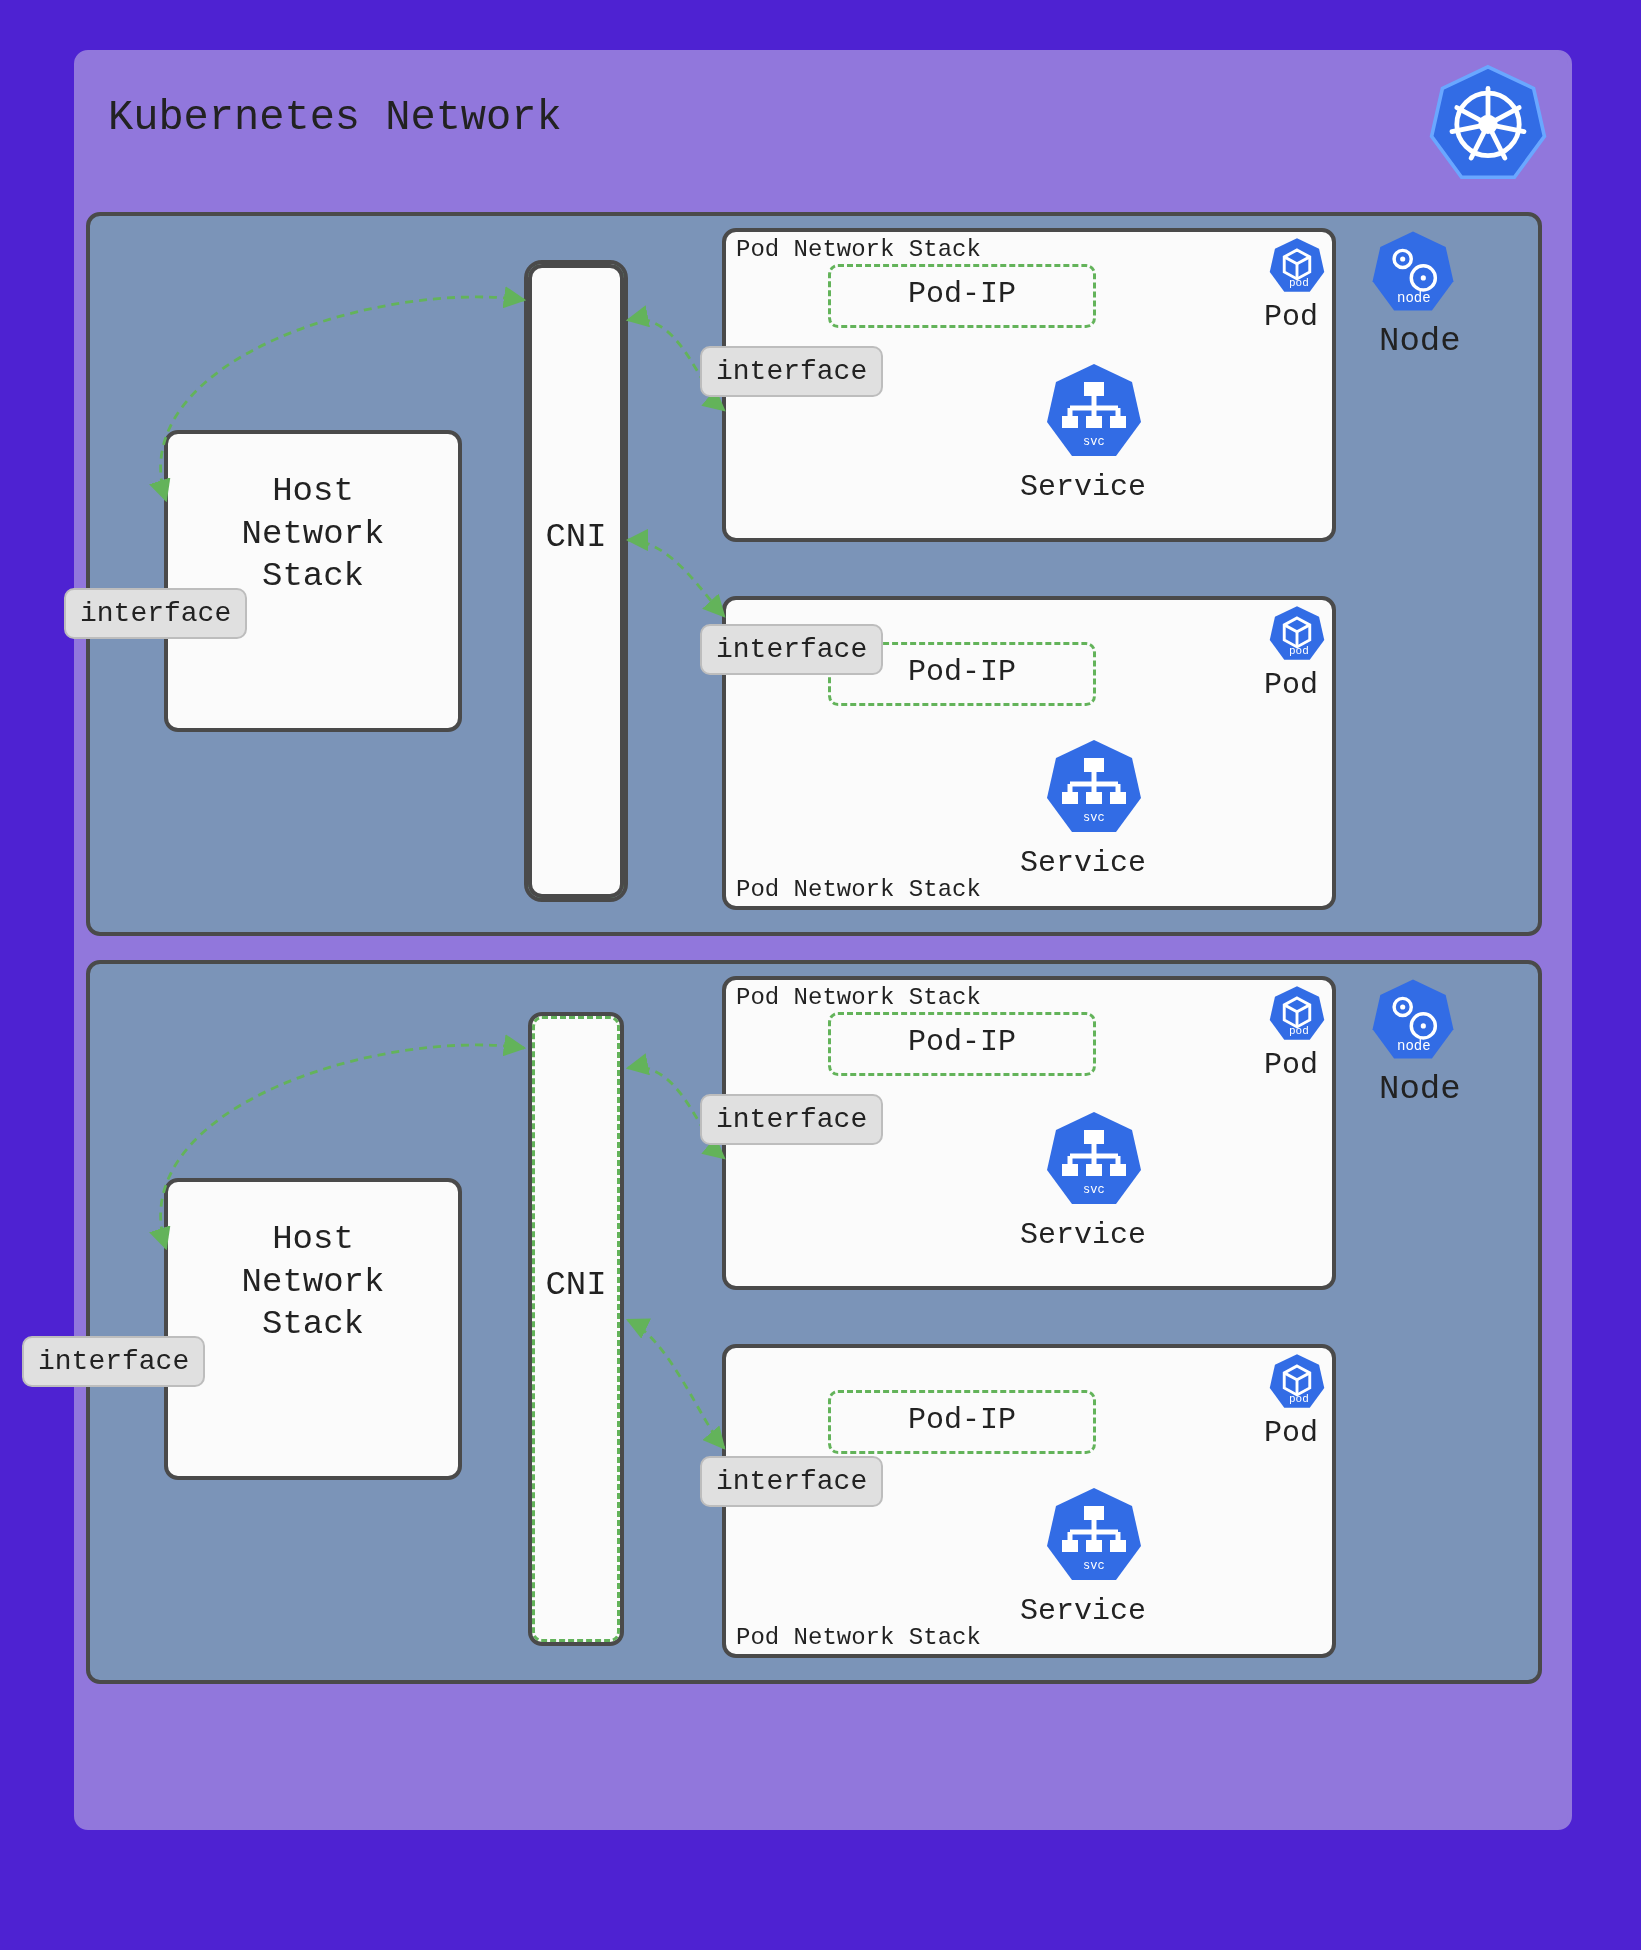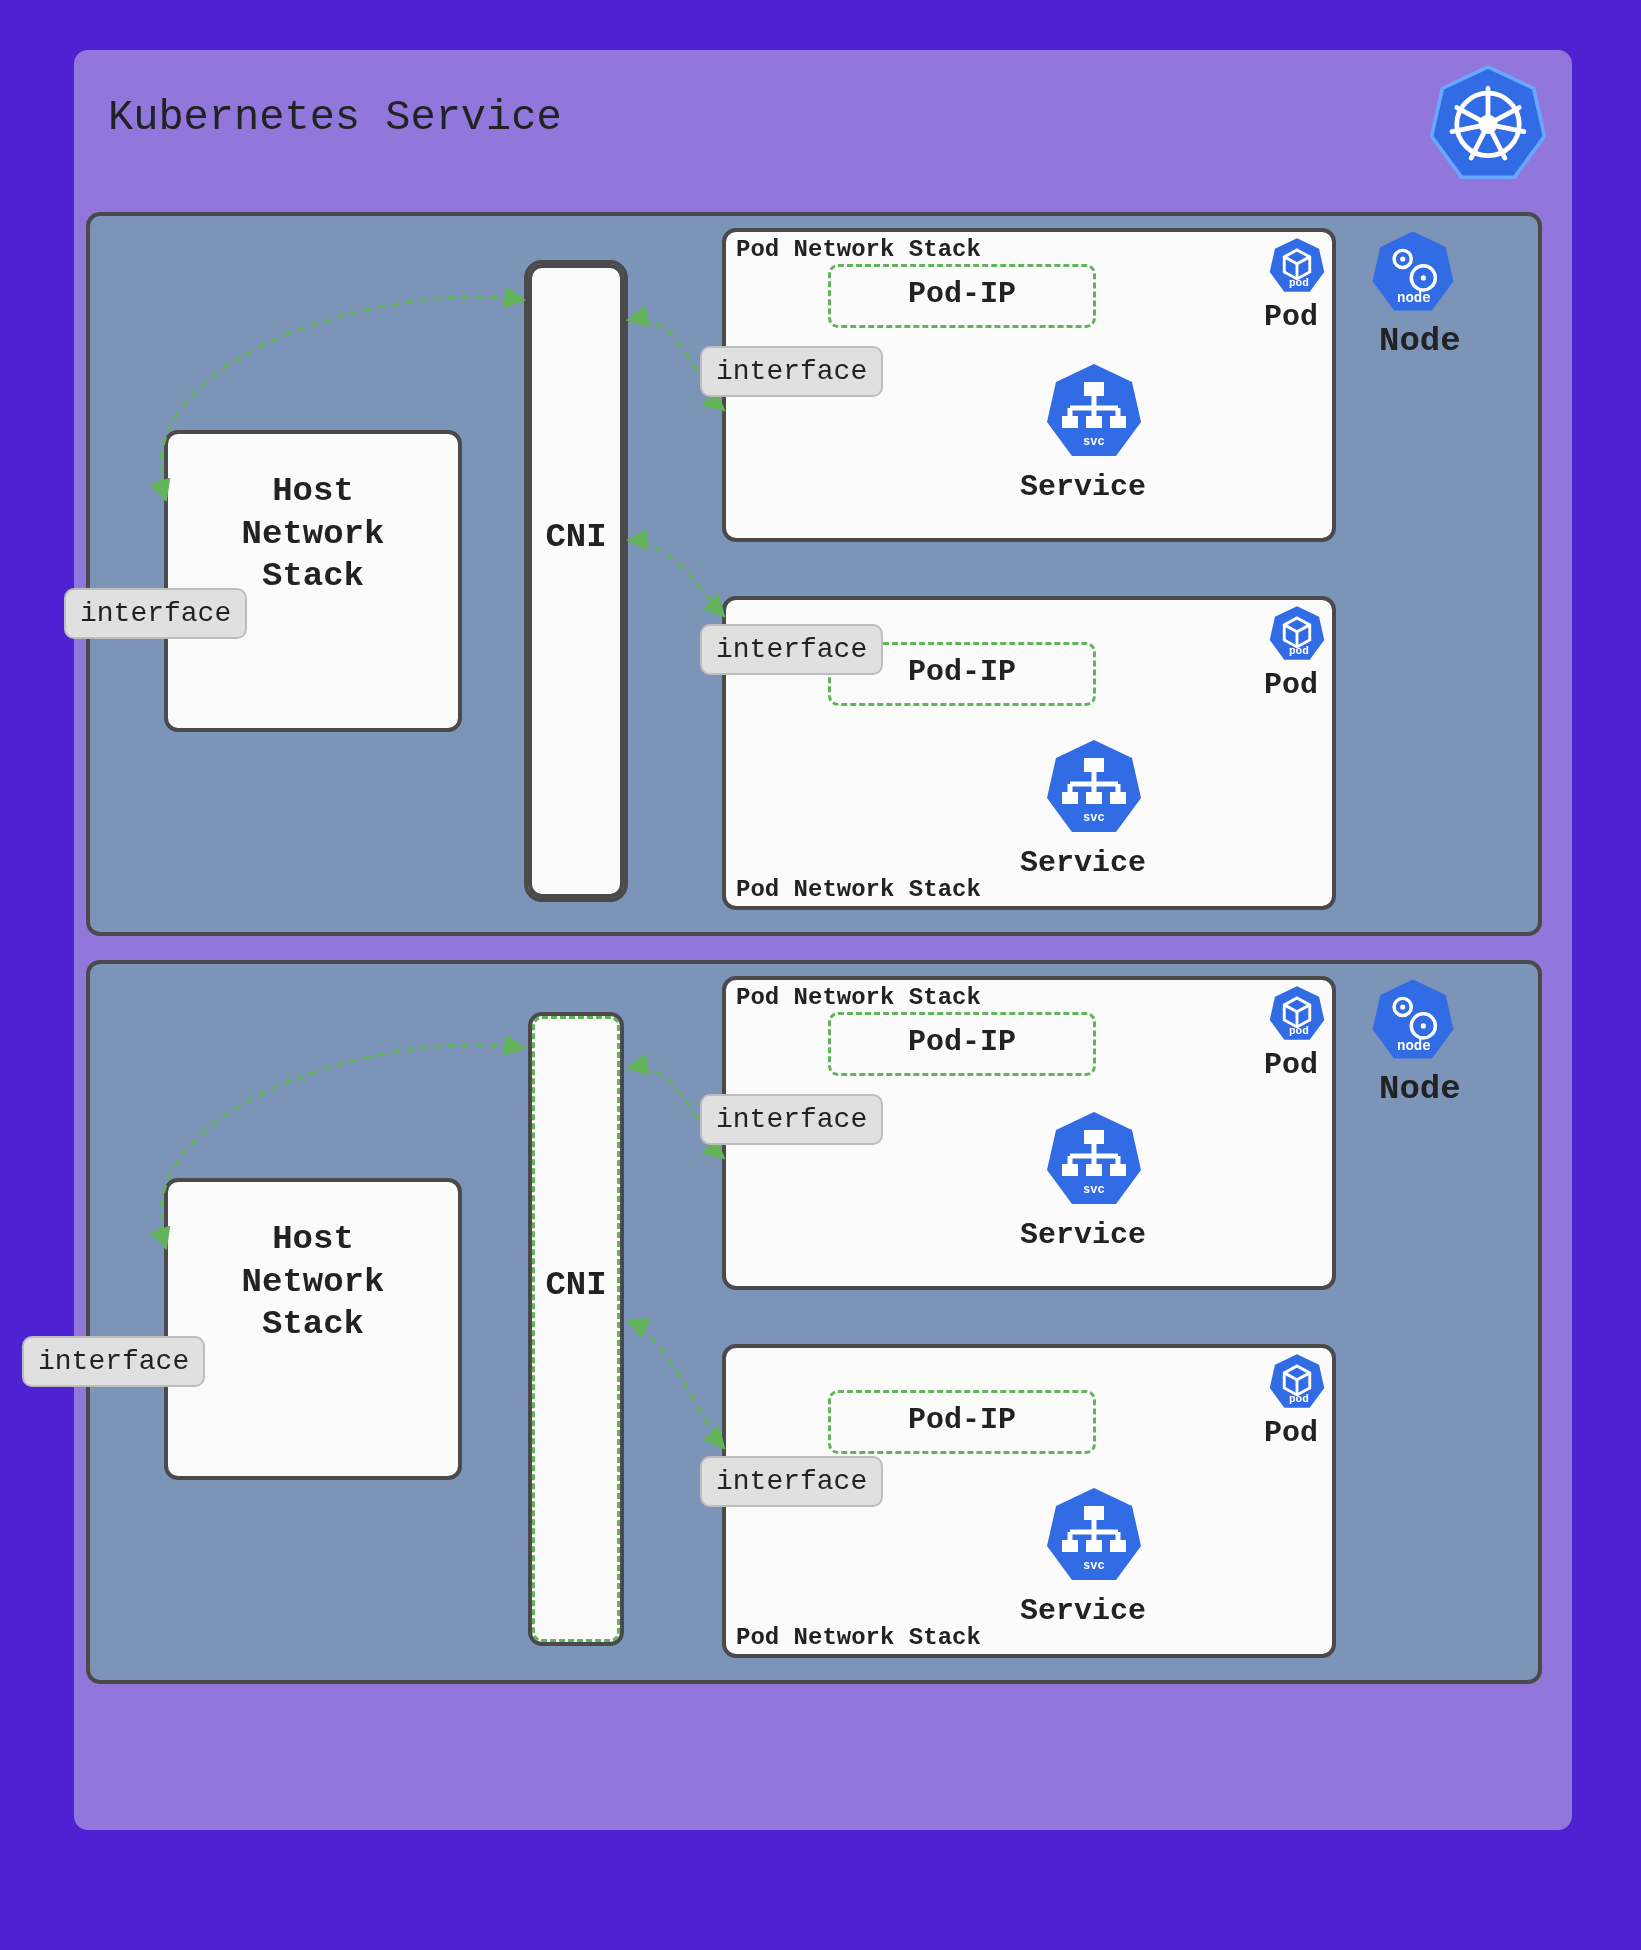--- a/index.html
+++ b/index.html
@@ -14,21 +14,20 @@
     position: absolute;
     box-sizing: border-box;
     border: 4px solid #4a4a4a;
     border-radius: 14px;
     background: #fbfbfb;
   }
   .label {
     position: absolute;
     color: #222;
     font-family: "Menlo", "Consolas", "Courier New", monospace;
-    font-weight: bold;
   }
   .chip {
     position: absolute;
     box-sizing: border-box;
     background: #e0e0e0;
     border: 2px solid #bdbdbd;
     border-radius: 10px;
     color: #222;
     text-align: center;
     font-size: 28px;
@@ -47,21 +46,21 @@
     width: 1641px;
     height: 1950px;
     pointer-events: none;
   }
 </style>
 </head>
 <body>
 
 <div class="box" style="left:74px; top:50px; width:1498px; height:1780px; background:#9177dc; border-color:#9177dc;">
 </div>
-<div class="label" style="left:108px; top:94px; font-size:42px; font-weight:500;">Kubernetes Service</div>
+<div class="label" style="left:108px; top:94px; font-size:42px; font-weight:500;">Kubernetes Network</div>
 
 <svg class="hept" style="left:1428px; top:62px;" width="120" height="120" viewBox="0 0 100 100">
   <polygon points="50,4 88,22 97,62 72,96 28,96 3,62 12,22" fill="#326ce5" stroke="#6aa7ff" stroke-width="3"></polygon>
   <g stroke="#ffffff" stroke-width="4" fill="none" stroke-linecap="round">
     <circle cx="50" cy="52" r="26"></circle>
     <circle cx="50" cy="52" r="6" fill="#ffffff"></circle>
     <line x1="50" y1="52" x2="50" y2="22"></line>
     <line x1="50" y1="52" x2="76" y2="38"></line>
     <line x1="50" y1="52" x2="80" y2="58"></line>
     <line x1="50" y1="52" x2="64" y2="80"></line>

